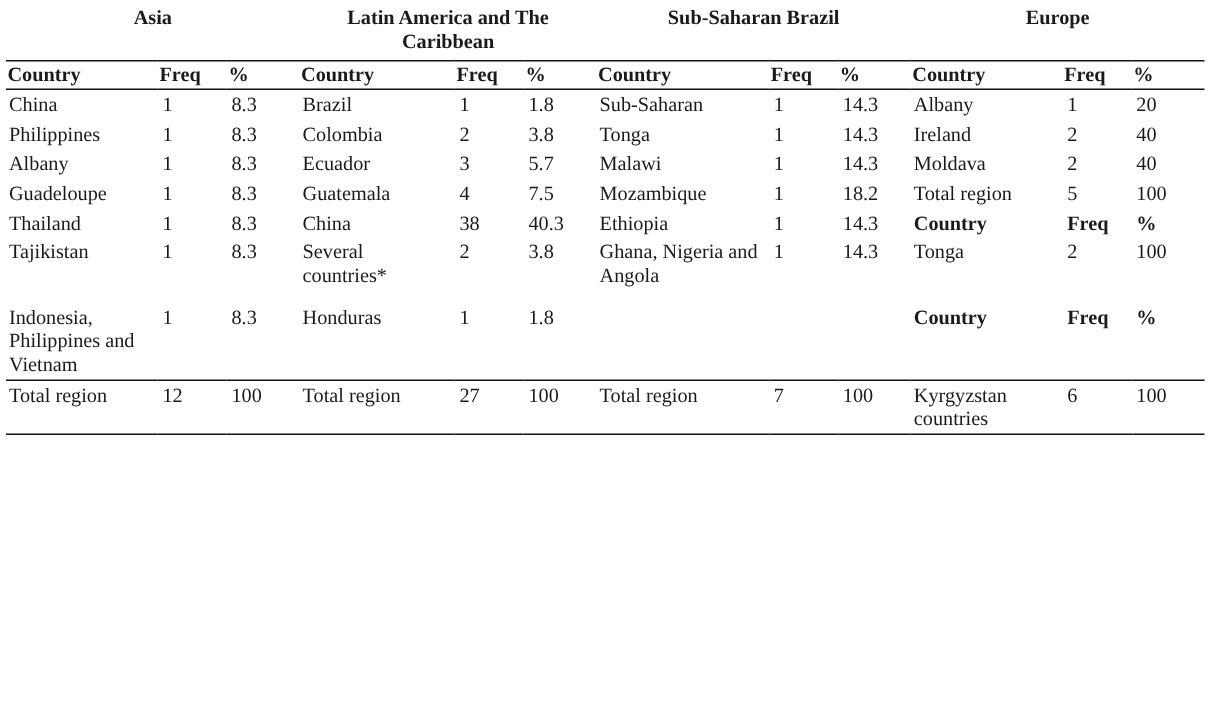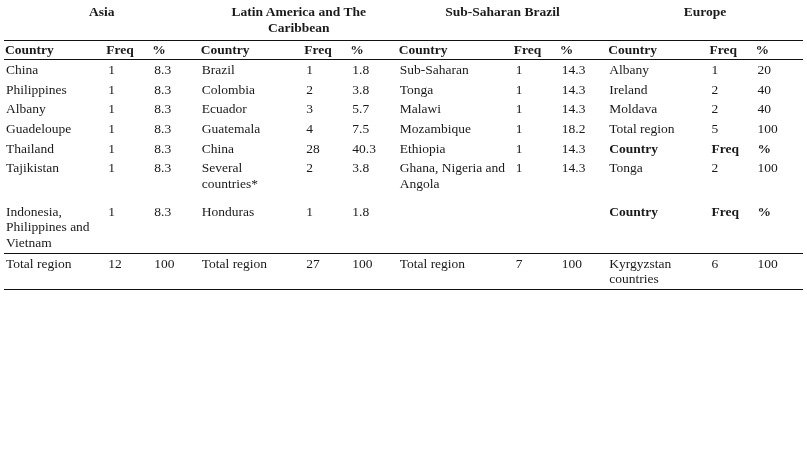--- a/index.html
+++ b/index.html
@@ -166,21 +166,21 @@
         <td class="num">5</td>
         <td class="num">100</td>
       </tr>
 
 
       <tr>
         <td class="country">Thailand</td>
         <td class="num">1</td>
         <td class="num">8.3</td>
         <td class="country">China</td>
-        <td class="num">28</td>
+        <td class="num">38</td>
         <td class="num">40.3</td>
         <td class="country">Ethiopia</td>
         <td class="num">1</td>
         <td class="num">14.3</td>
         <td class="country" style="font-weight:bold">Country</td>
         <td class="num" style="font-weight:bold">Freq</td>
         <td class="num" style="font-weight:bold">%</td>
       </tr>
 
       <tr>

